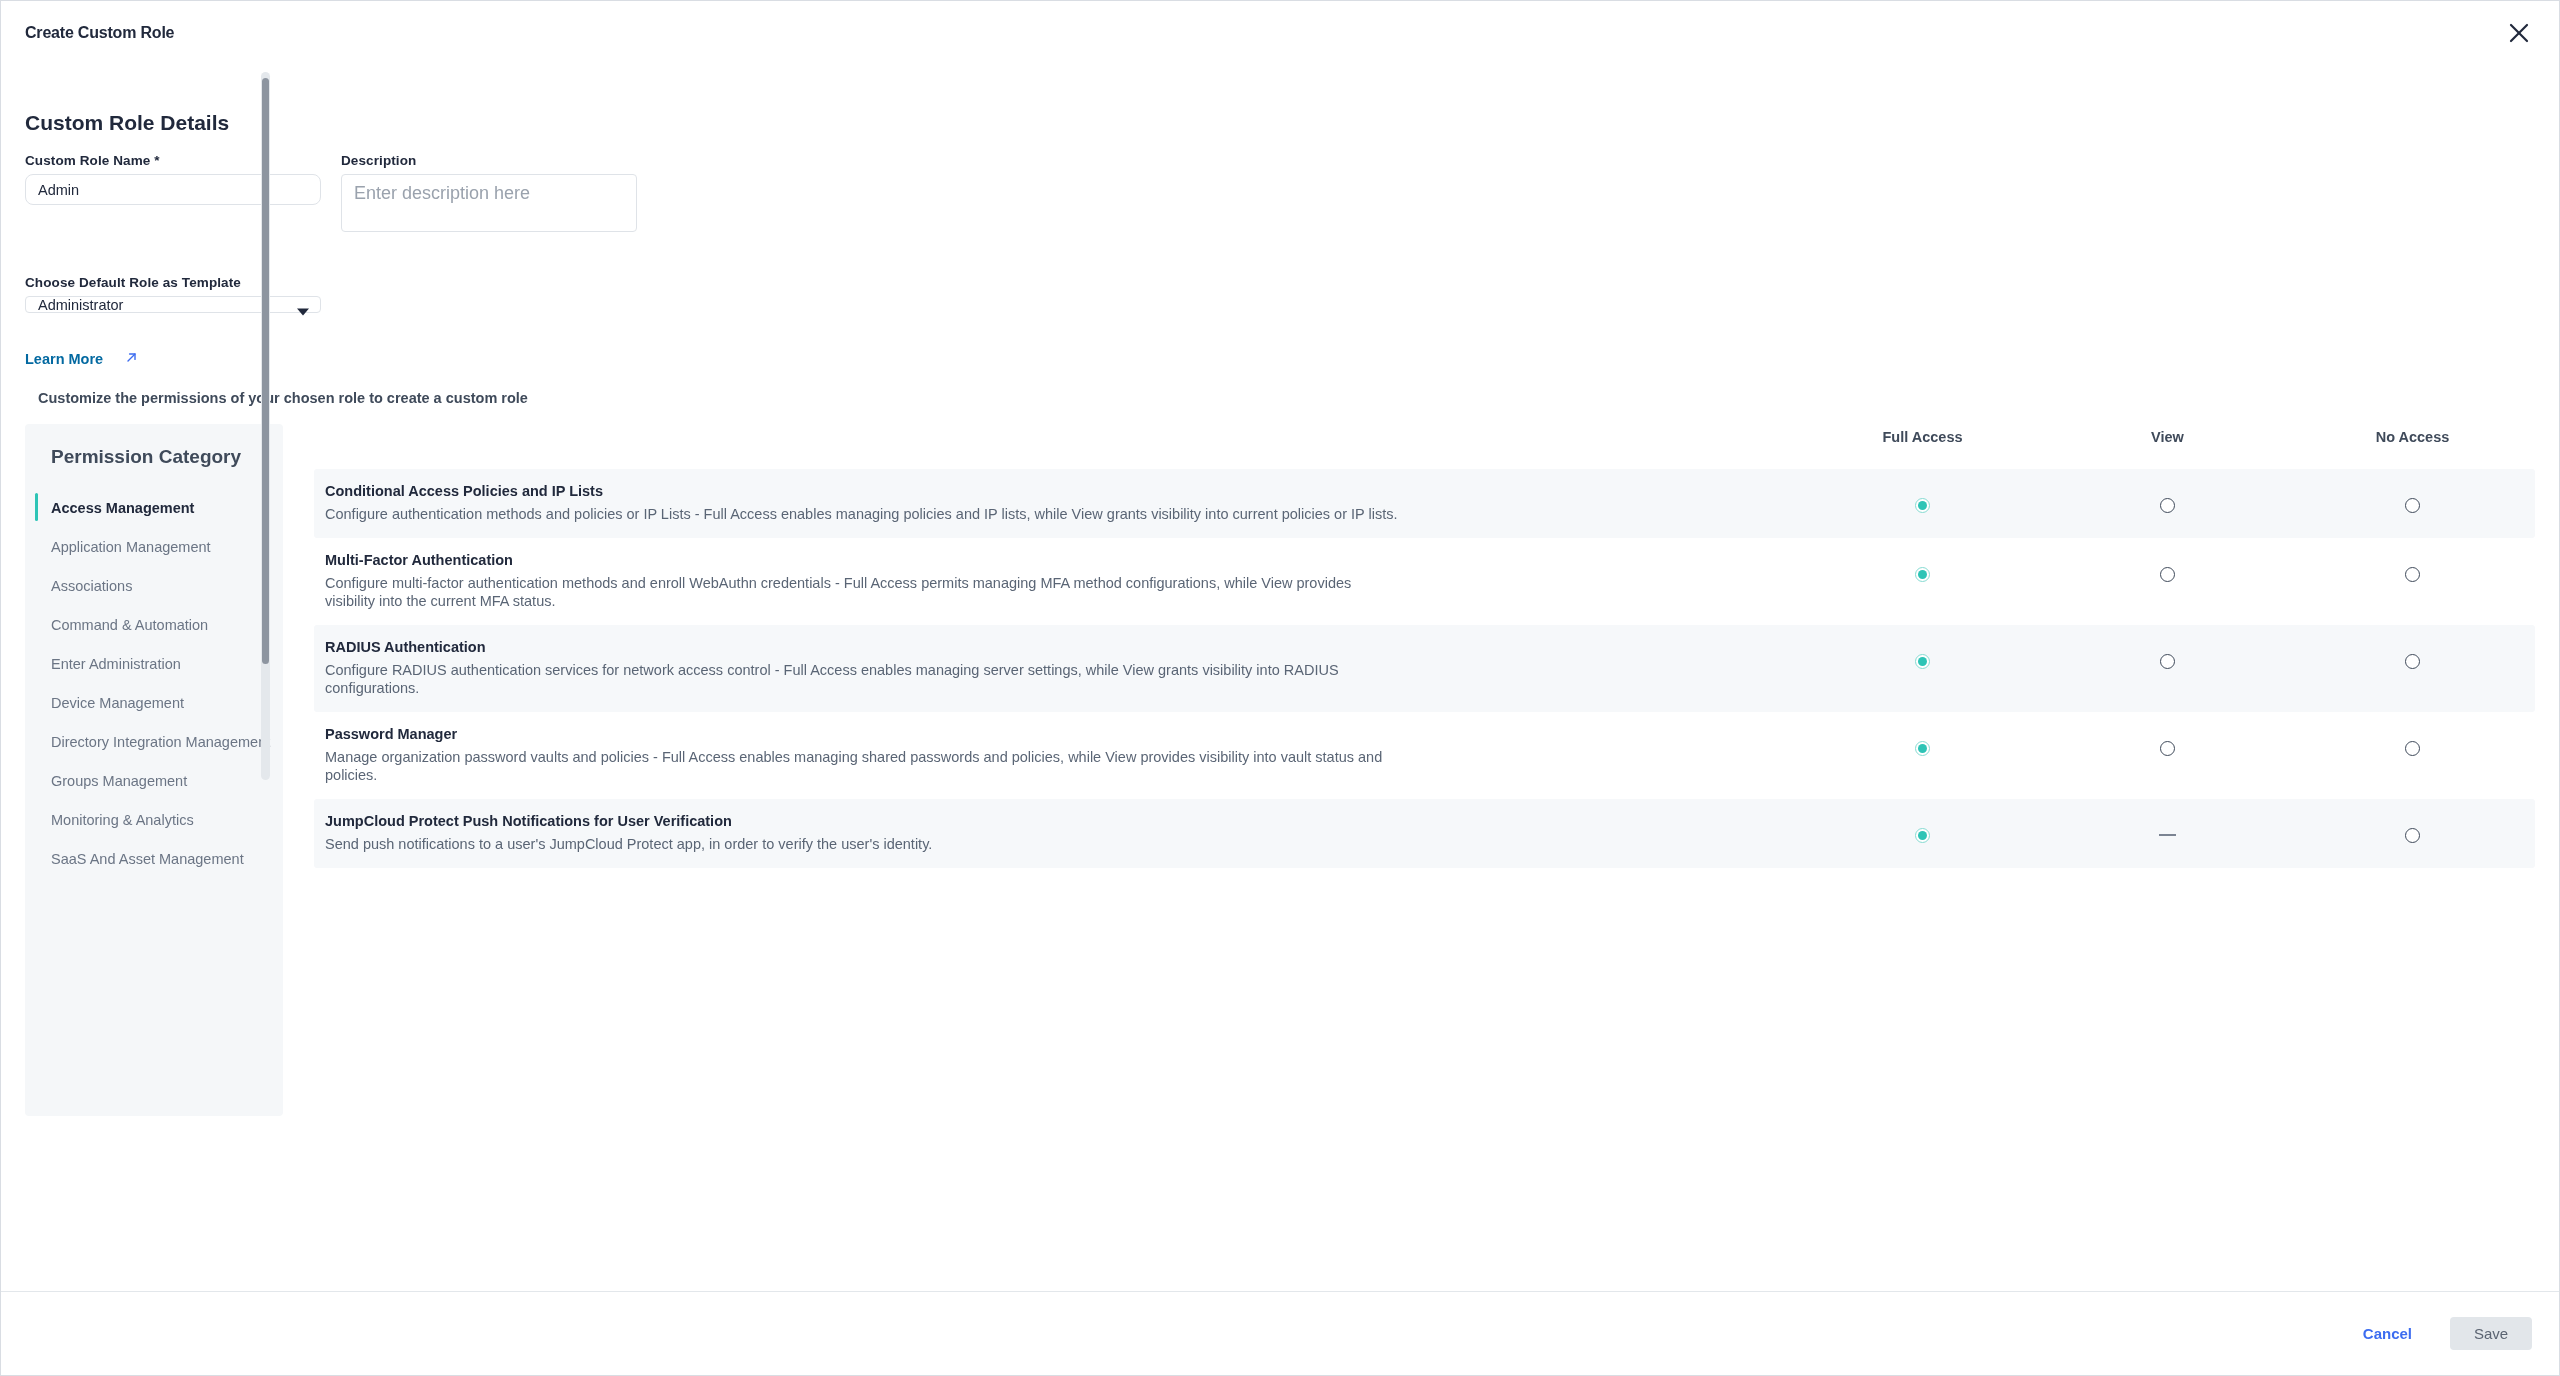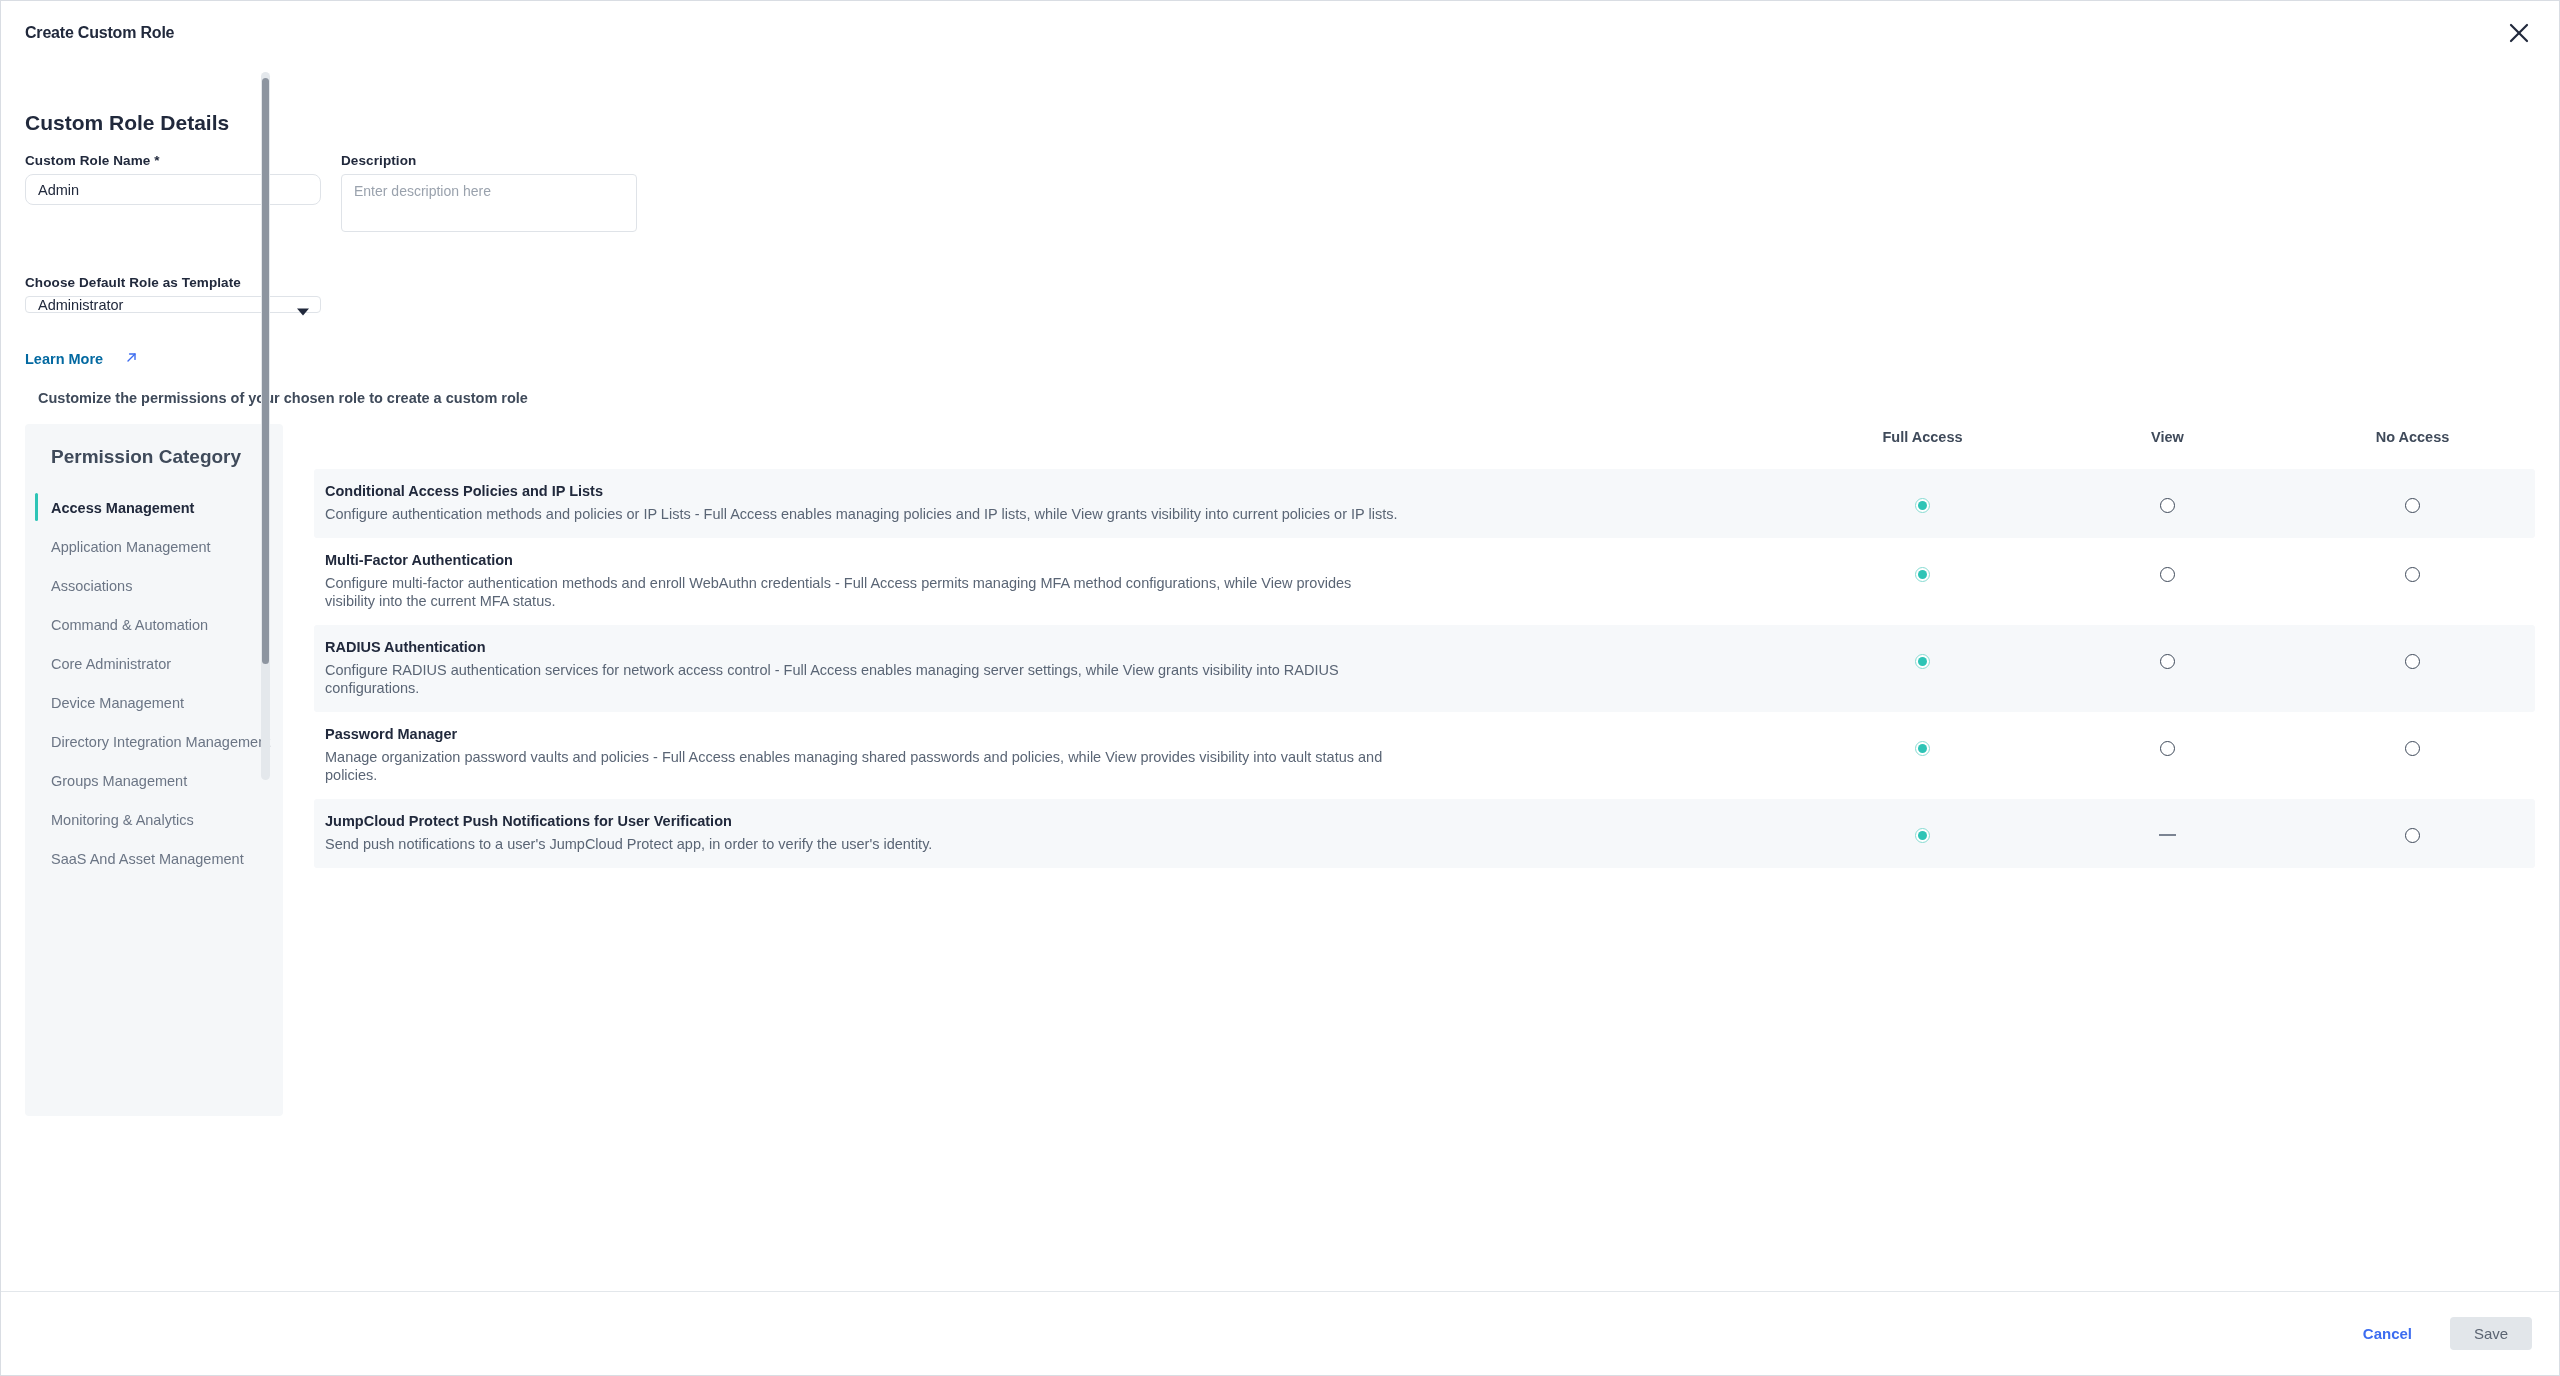--- a/index.html
+++ b/index.html
@@ -85,21 +85,21 @@
     font-family: "Liberation Sans", sans-serif;
     background: #fff;
     outline: none;
   }
   .text-area {
     width: 296px;
     height: 58px;
     border: 1px solid #dfe3e8;
     border-radius: 4px;
     padding: 8px 12px;
-    font-size: 14px;
+    font-size: 18px;
     color: #21293c;
     font-family: "Liberation Sans", sans-serif;
     background: #fff;
     resize: none;
     outline: none;
   }
   .text-input::placeholder, .text-area::placeholder { color: #9aa2ad; }
 
   .template-block { margin-top: 43px; }
   .select-wrap {
@@ -401,21 +401,21 @@
           <div class="cat-item">
             <span>Application Management</span>
           </div>
           <div class="cat-item">
             <span>Associations</span>
           </div>
           <div class="cat-item">
             <span>Command &amp; Automation</span>
           </div>
           <div class="cat-item">
-            <span>Core Administrator</span>
+            <span>Enter Administration</span>
           </div>
           <div class="cat-item">
             <span>Device Management</span>
           </div>
           <div class="cat-item">
             <span>Directory Integration Management</span>
           </div>
           <div class="cat-item">
             <span>Groups Management</span>
           </div>

